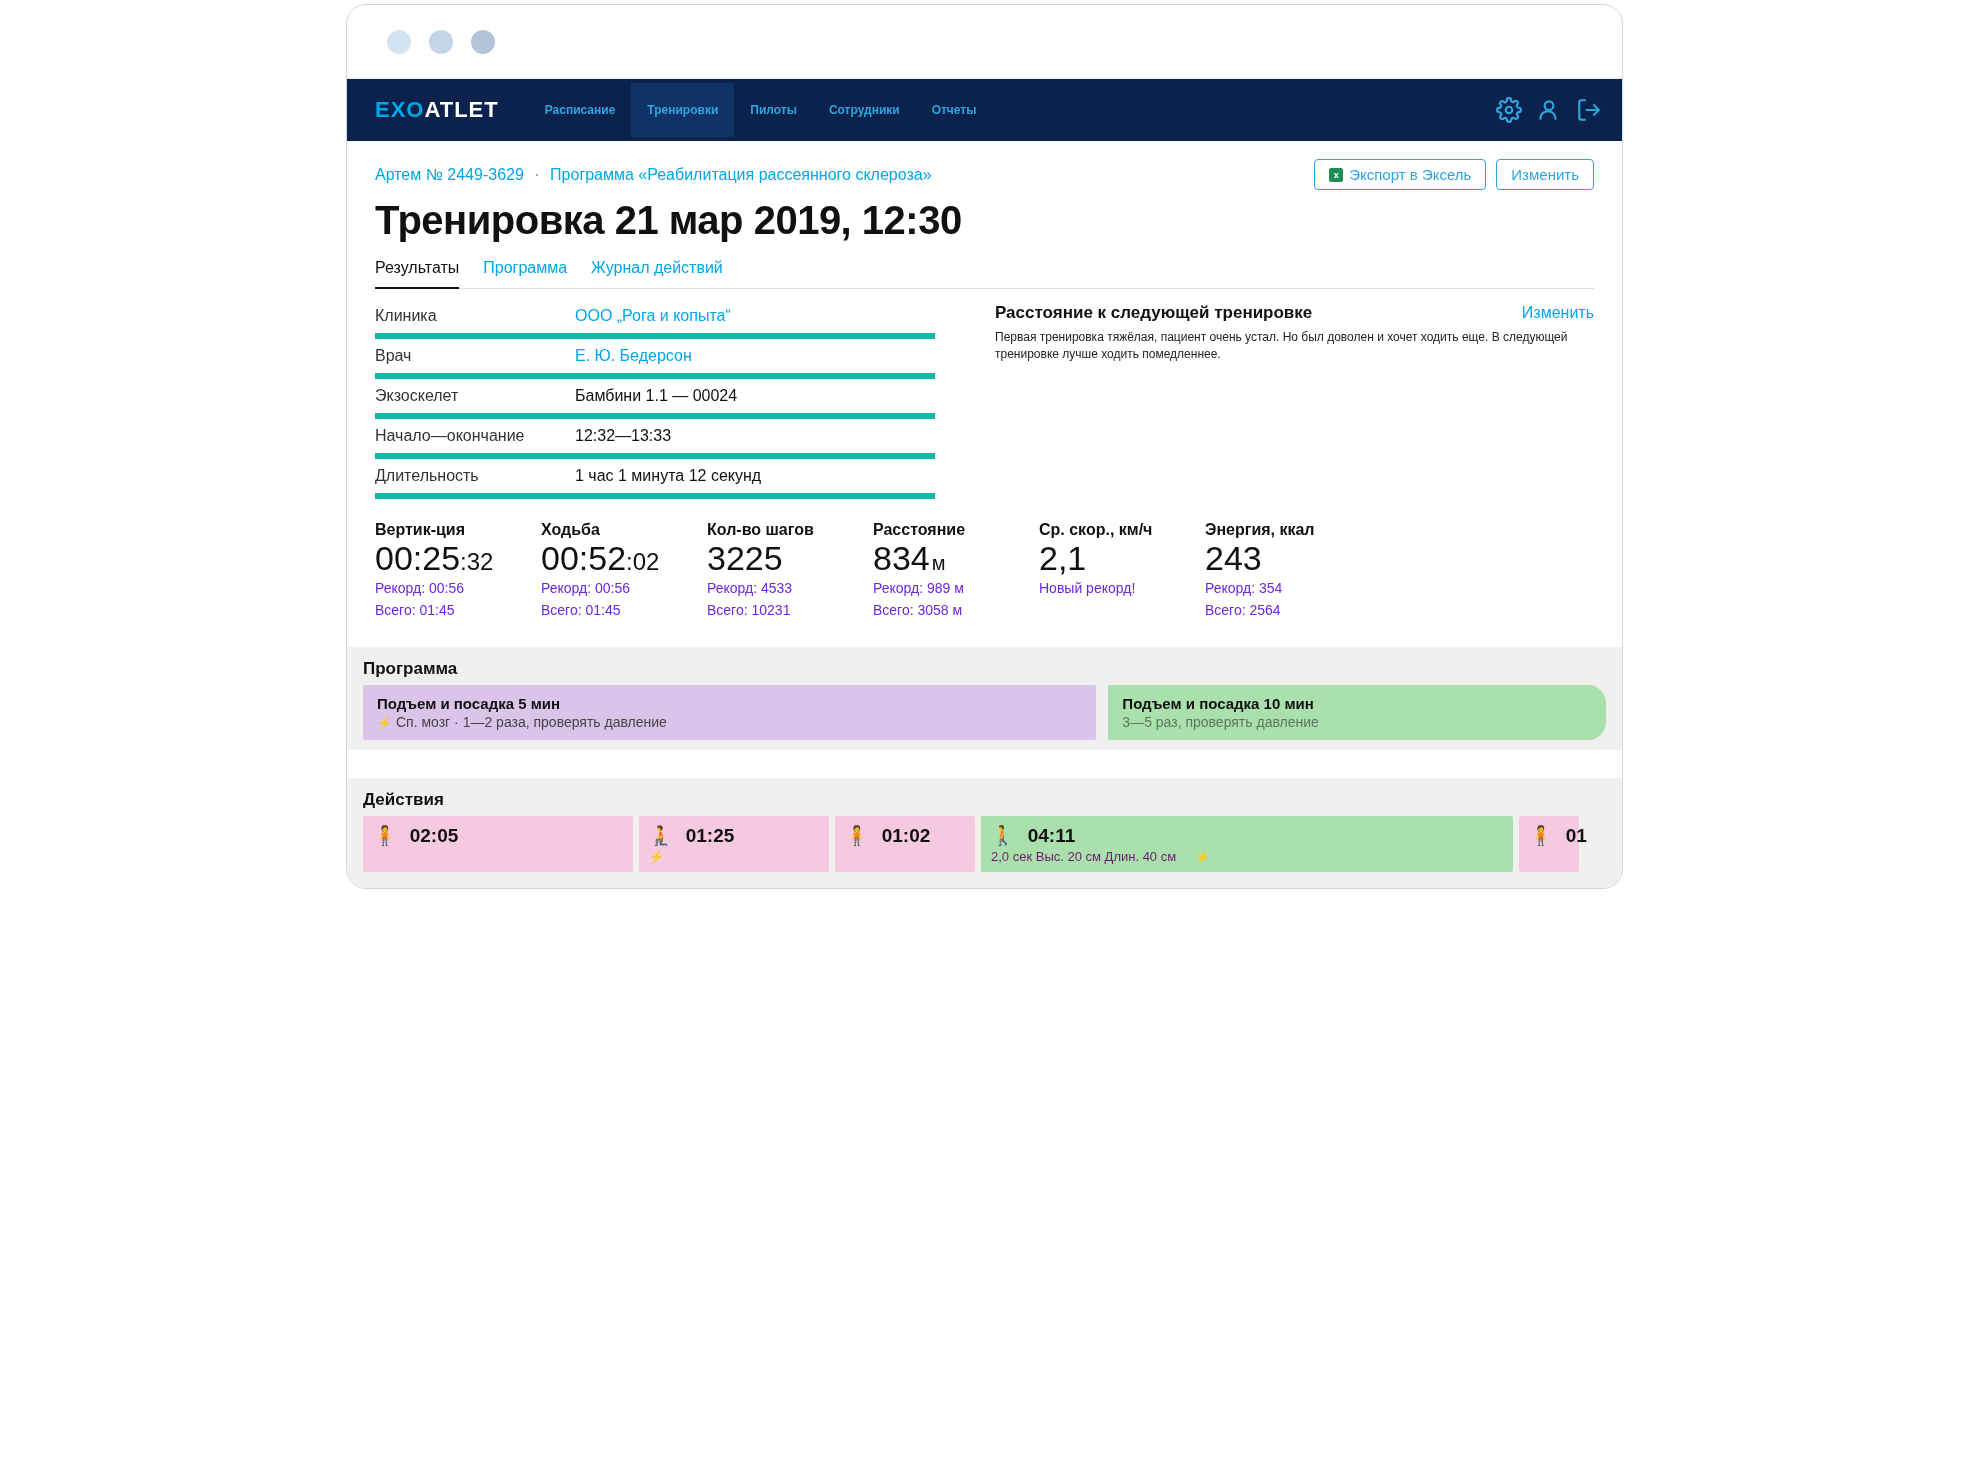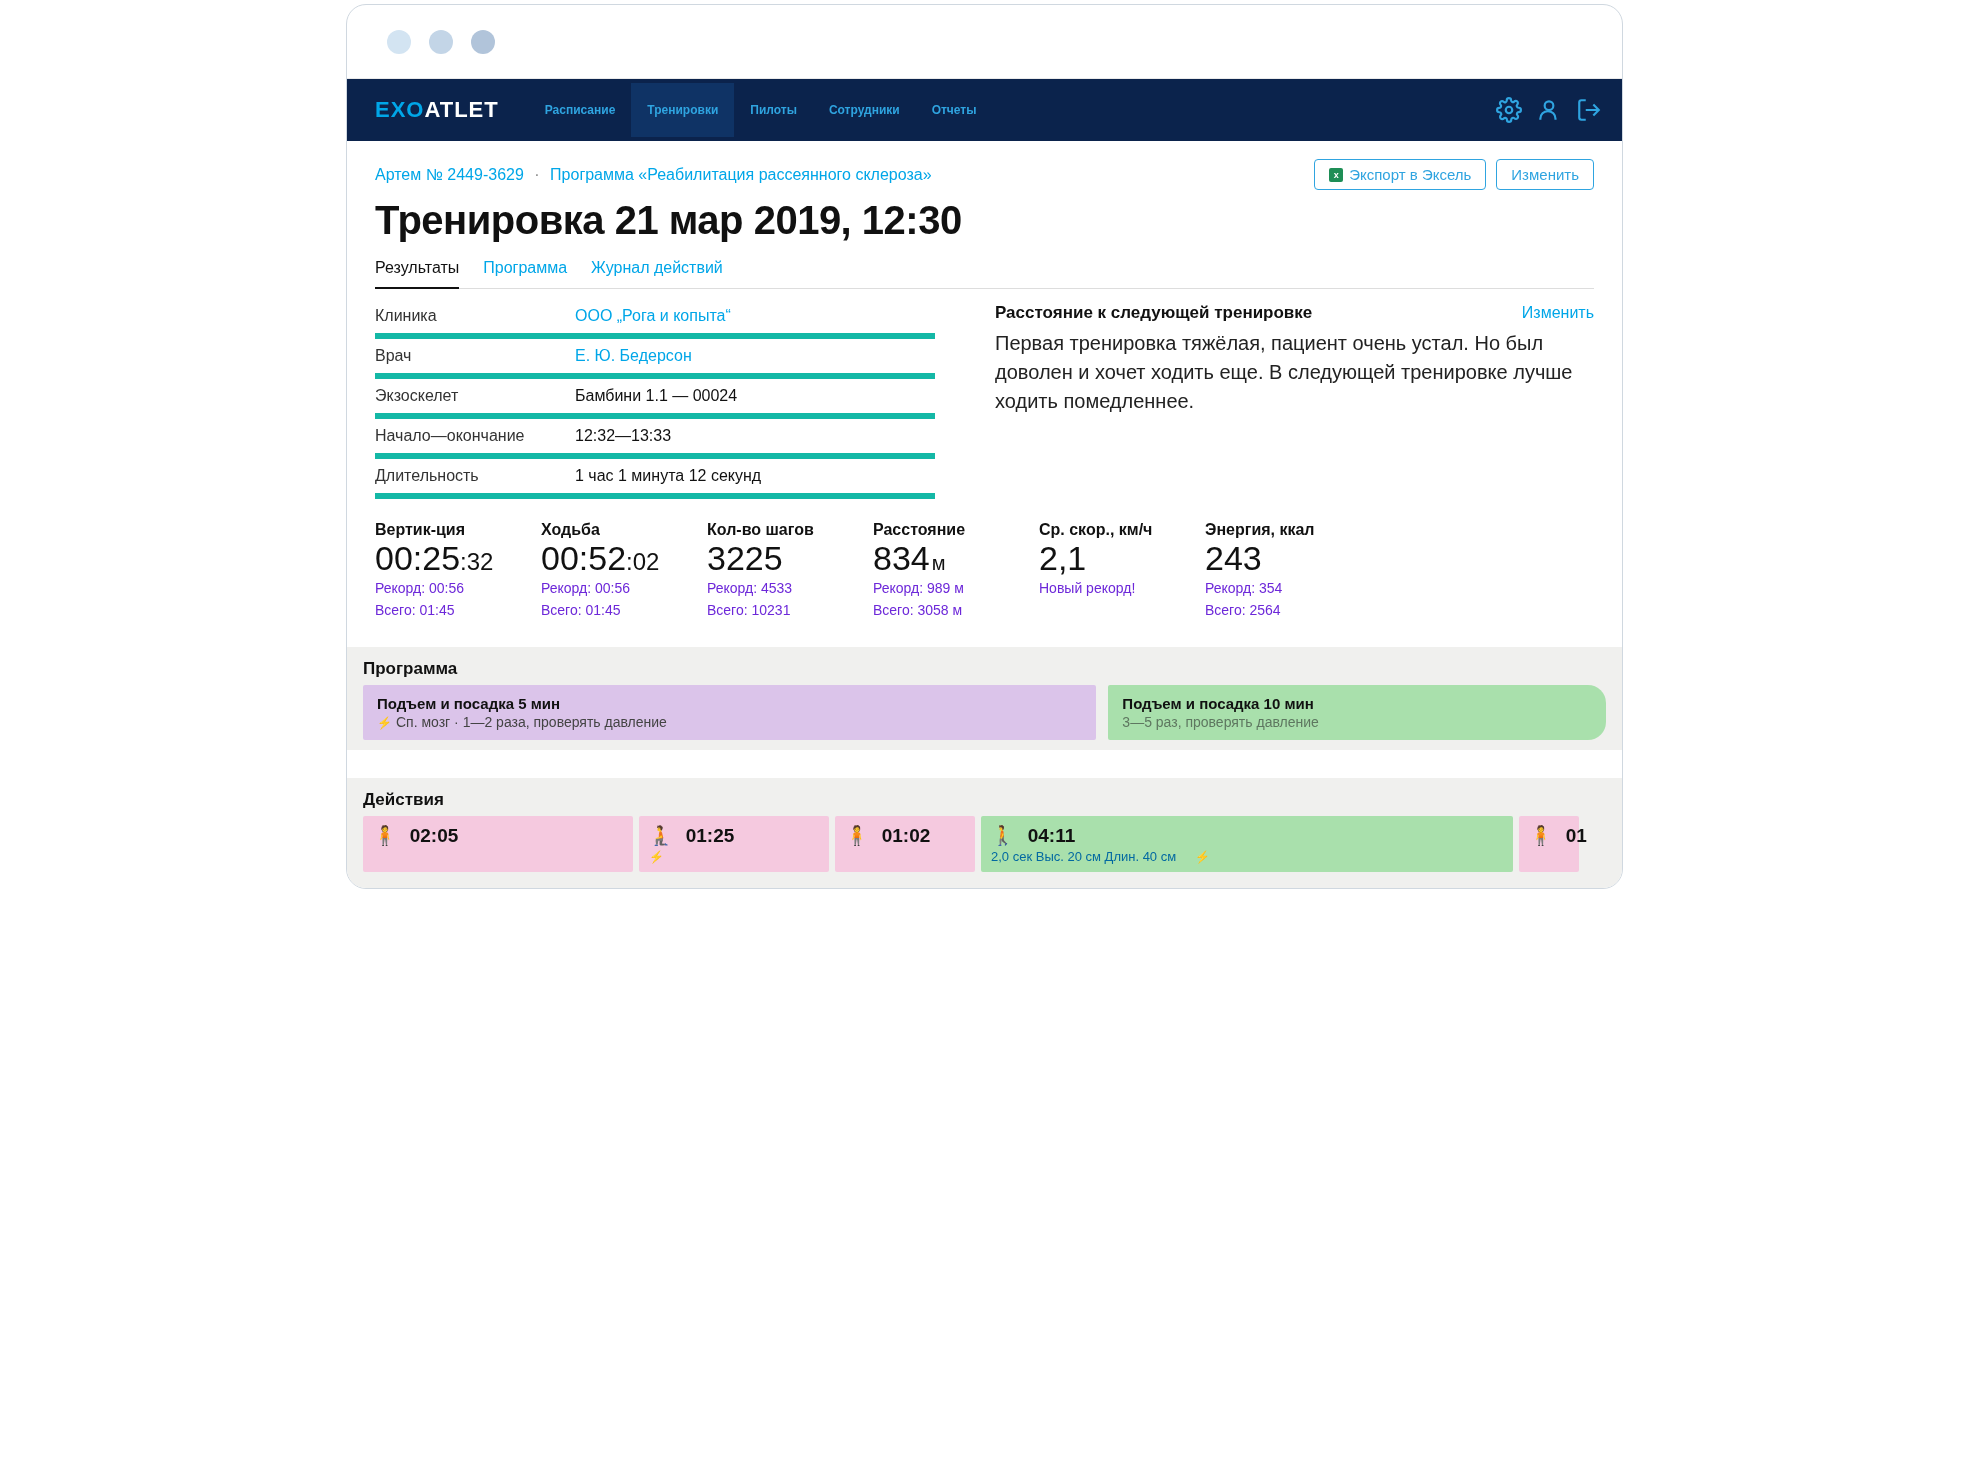--- a/index.html
+++ b/index.html
@@ -32,40 +32,40 @@
 .two-col { display: flex; gap: 60px; }
 .left-col { flex: 0 0 560px; }
 .right-col { flex: 1; }
 .info-row { display: flex; border-bottom: 6px solid #14b8a6; padding: 8px 0; font-size: 16px; }
 .info-label { flex: 0 0 200px; color: #333; }
 .info-value { color: #111; }
 .info-value.link { color: #00a6e8; cursor: pointer; }
 .comment-header { display: flex; align-items: baseline; margin-bottom: 6px; margin-top: 4px; }
 .comment-title { font-size: 17px; font-weight: 600; }
 .comment-edit { margin-left: auto; color: #00a6e8; font-size: 16px; cursor: pointer; }
-.comment-body { font-size: 20px; line-height: 1.45; color: #222; }
+.comment-body { font-size: 12px; line-height: 1.45; color: #222; }
 .stats { display: flex; gap: 26px; margin-top: 22px; flex-wrap: wrap; }
 .stat { min-width: 140px; }
 .stat-label { font-size: 16px; font-weight: 600; margin-bottom: 2px; }
 .stat-value { font-size: 34px; font-weight: 400; line-height: 1; white-space: nowrap; }
 .stat-value .sub { font-size: 24px; }
 .stat-value .unit { font-size: 20px; margin-left: 2px; }
 .stat-sub { font-size: 14px; color: #6d28d9; margin-top: 4px; line-height: 1.3; }
 .section-bar { background: #f0f0ee; padding: 12px 16px 6px 16px; font-size: 17px; font-weight: 600; margin-top: 28px; }
 .program-blocks { display: flex; padding: 0 16px 10px 16px; background: #f0f0ee; gap: 12px; }
 .pblock { padding: 10px 14px; font-size: 15px; border-radius: 2px; }
 .pblock .ptitle { font-weight: 600; margin-bottom: 2px; }
 .pblock .psub { font-size: 14px; color: #444; display: flex; align-items: center; gap: 4px; }
 .pblock.purple { background: #dbc4ea; flex: 0 0 59%; }
 .pblock.green { background: #a9e0ac; flex: 1; border-top-right-radius: 18px; border-bottom-right-radius: 18px; }
 .pblock.green .psub { color: #5e7760; }
 .actions { display: flex; padding: 0 16px 16px 16px; background: #f0f0ee; gap: 6px; }
 .ablock { padding: 8px 10px; font-size: 14px; display: flex; flex-direction: column; gap: 2px; border-radius: 2px; }
 .arow1 { display: flex; align-items: center; gap: 13px; font-weight: 600; font-size: 19px; }
-.arow2 { font-size: 13px; color: #0369a1; display: flex; align-items: center; gap: 6px; }
+.arow2 { font-size: 13px; color: #701a75; display: flex; align-items: center; gap: 6px; }
 .pink { background: #f5c9df; }
 .greenish { background: #a9e0ac; }
 .bolt::before { content: "⚡"; font-size: 12px; }
 .icon-stand::before { content: "🧍"; }
 .icon-sit::before { content: "🧎"; }
 .icon-walk::before { content: "🚶"; }
 .excel-icon { width: 14px; height: 14px; background: #1e8e56; color: #fff; font-size: 9px; font-weight: bold; display: inline-flex; align-items: center; justify-content: center; border-radius: 2px; }
 </style>
 </head>
 <body>

